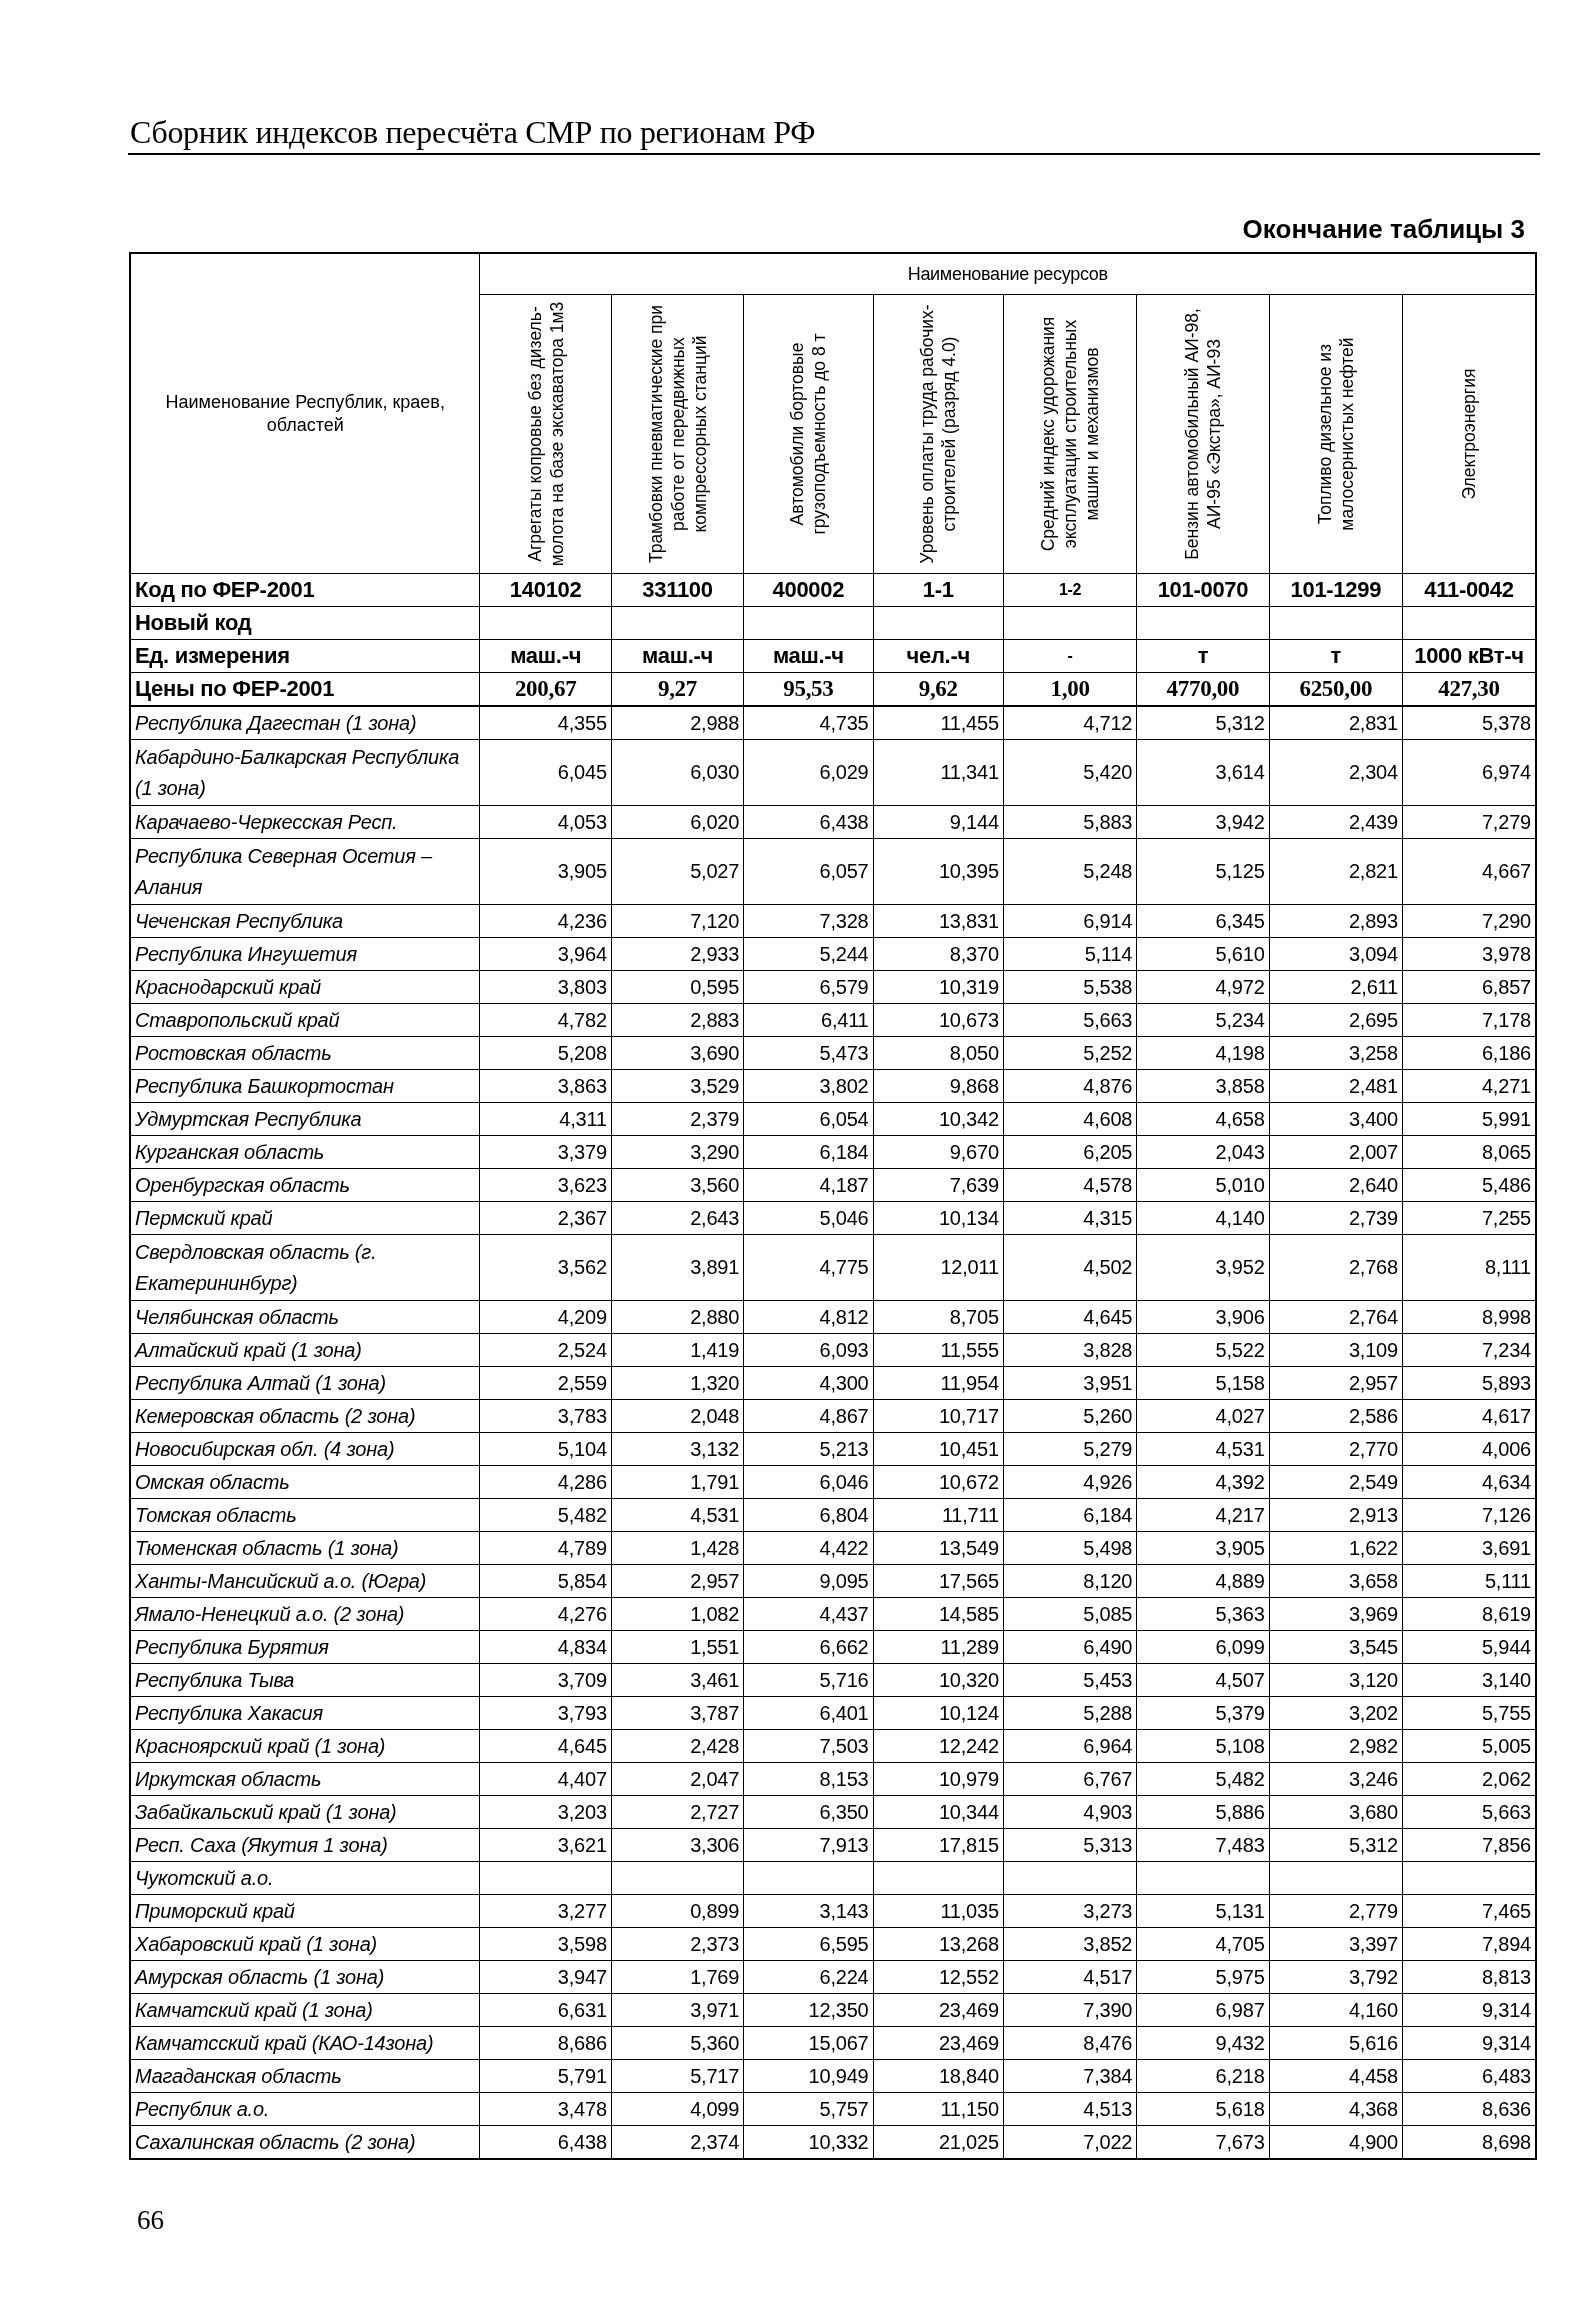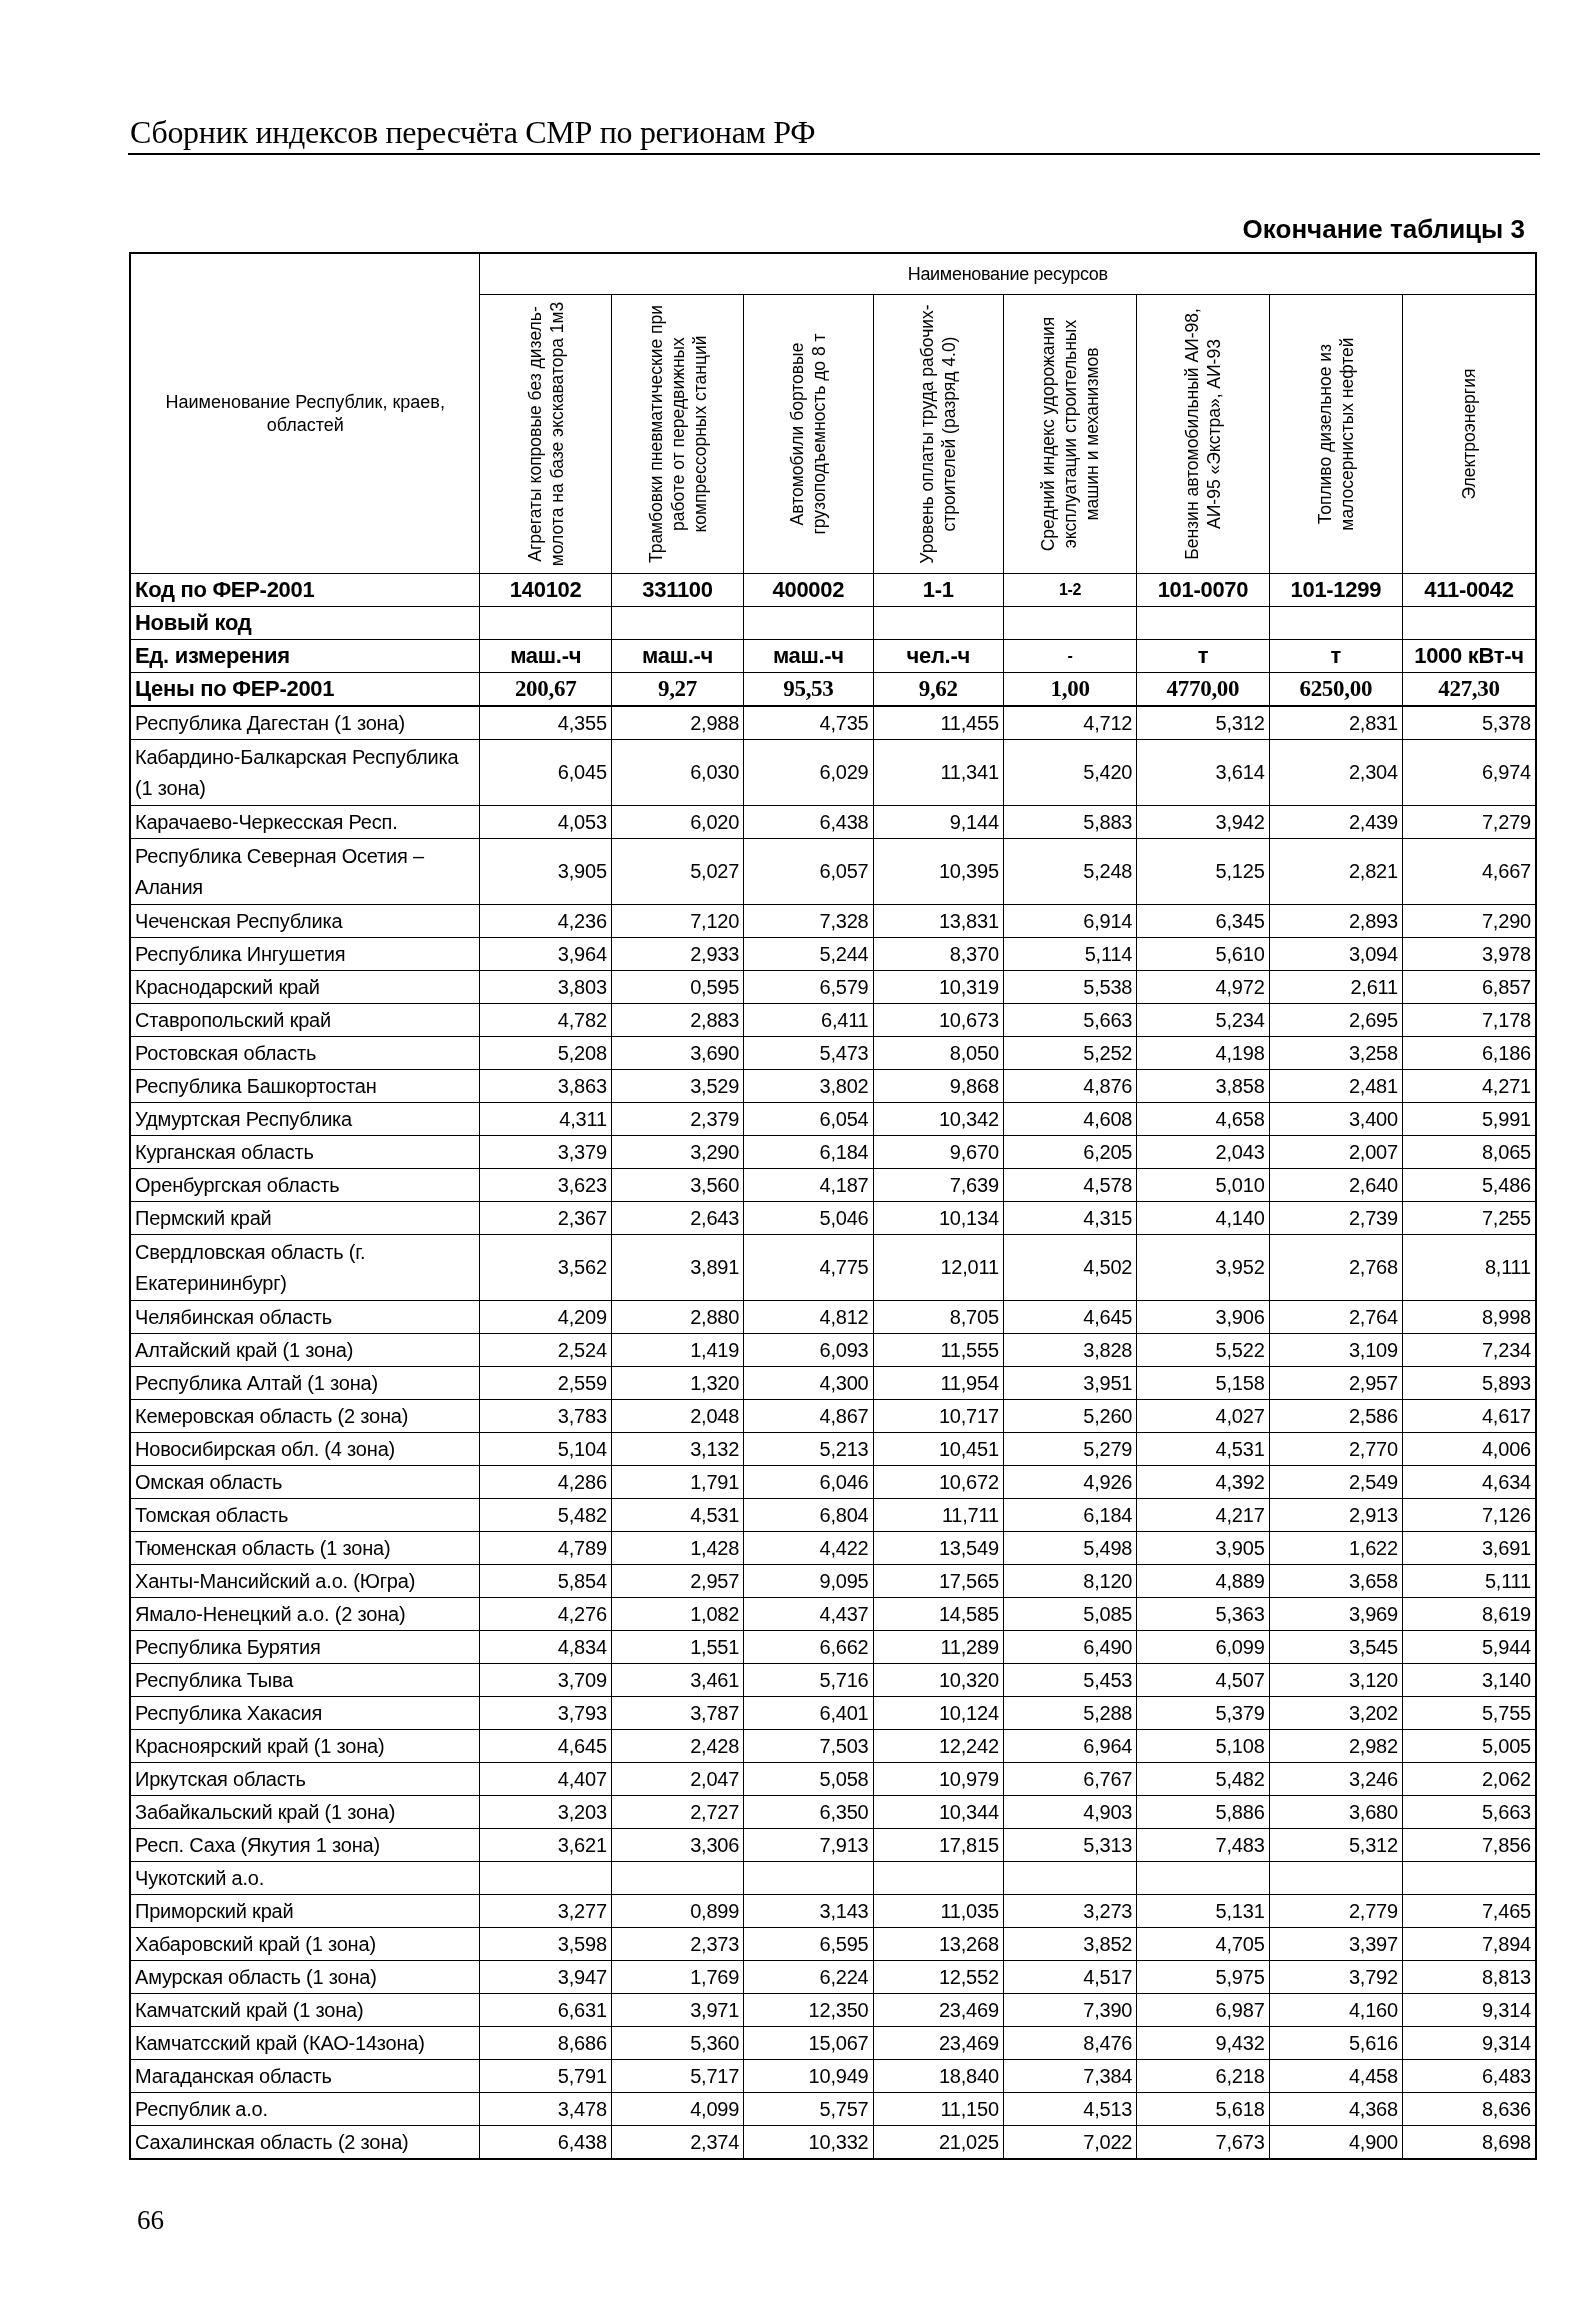--- a/index.html
+++ b/index.html
@@ -55,21 +55,21 @@
   }
   tr.meta td.lbl { text-align: left; padding-left: 4px; }
   tr.meta.price td { border-bottom: 2.7px solid #000; font-family: "Liberation Serif", "DejaVu Serif", serif; font-size: 23px; }
   tr.meta.price td.lbl { font-family: "Liberation Sans", "DejaVu Sans", sans-serif; font-size: 22px; }
   tr.meta td.small { font-size: 16px; }
   tr.data td {
     height: 32px; font-size: 20px; line-height: 31px; letter-spacing: -0.2px;
     text-align: right; vertical-align: middle; padding-right: 4px; white-space: nowrap;
   }
   tr.data td.lbl {
-    text-align: left; padding-left: 4px; padding-right: 1.3px; white-space: normal; line-height: 31px;
+    text-align: left; padding-left: 4px; padding-right: 1.3px; white-space: normal; line-height: 31px; font-style: italic;
   }
   tr.data.tall td { height: 65px; }
   .page-num {
     position: absolute; left: 137px; top: 2205px;
     font-family: "Liberation Serif", "DejaVu Serif", serif;
     font-size: 27px; line-height: 31px;
   }
 </style>
 </head>
 <body>
@@ -485,21 +485,21 @@
         <td>12,242</td>
         <td>6,964</td>
         <td>5,108</td>
         <td>2,982</td>
         <td>5,005</td>
       </tr>
       <tr class="data">
         <td class="lbl">Иркутская область</td>
         <td>4,407</td>
         <td>2,047</td>
-        <td>5,058</td>
+        <td>8,153</td>
         <td>10,979</td>
         <td>6,767</td>
         <td>5,482</td>
         <td>3,246</td>
         <td>2,062</td>
       </tr>
       <tr class="data">
         <td class="lbl">Забайкальский край (1 зона)</td>
         <td>3,203</td>
         <td>2,727</td>

